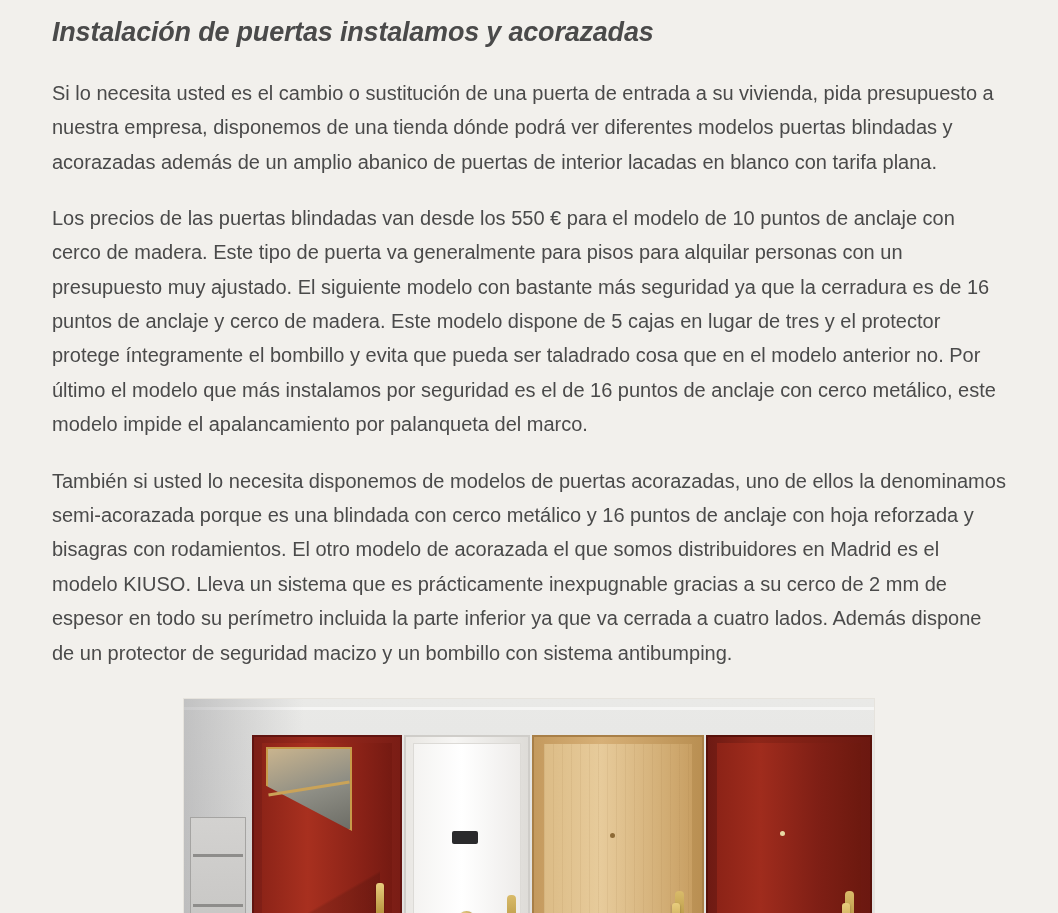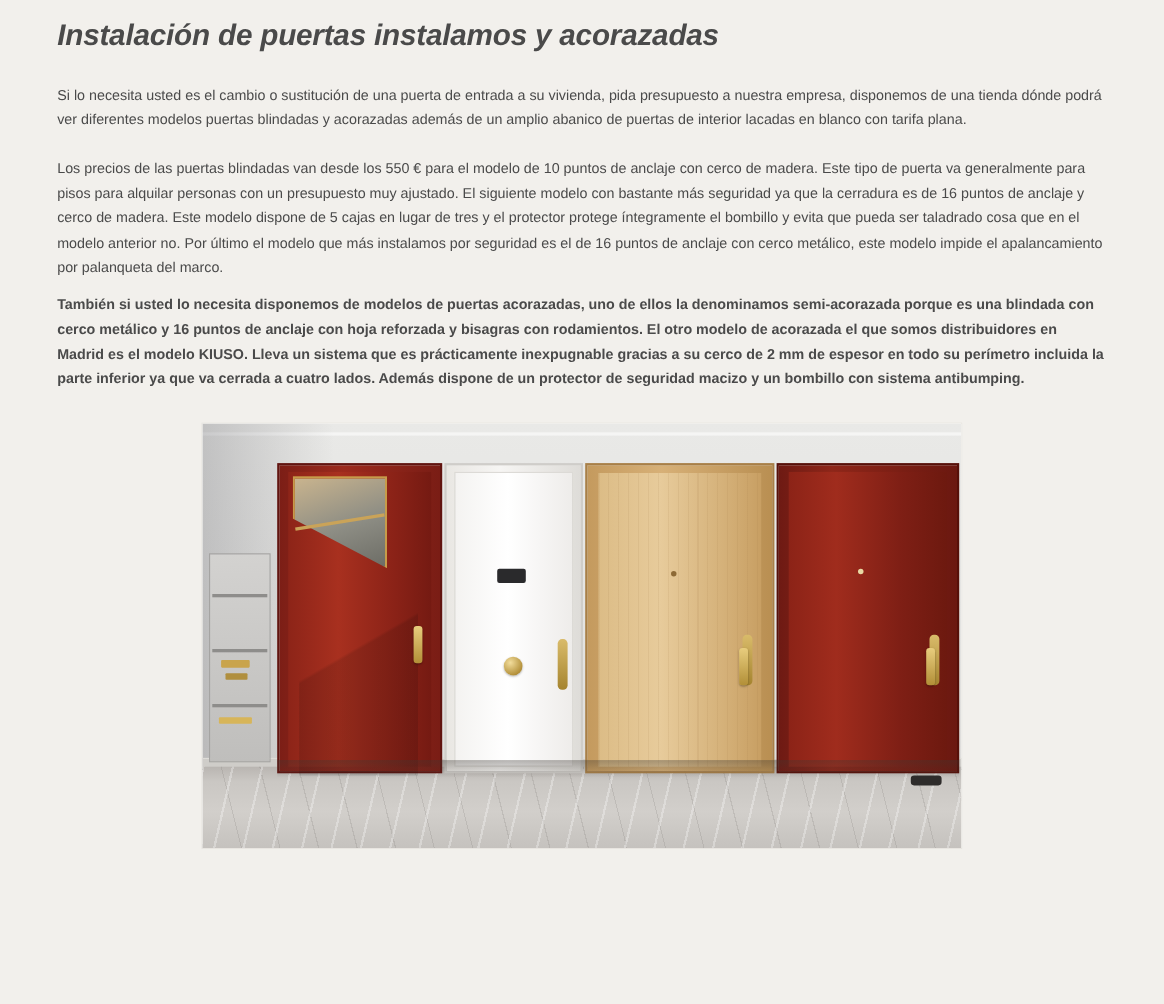--- a/index.html
+++ b/index.html
@@ -25,29 +25,29 @@
     font-size: 27px;
     font-style: italic;
     font-weight: bold;
     color: #4a4a4a;
     margin: 0;
     padding-top: 16px;
     letter-spacing: -0.2px;
     line-height: 1.25;
   }
   .body-text {
-    font-size: 13px;
+    font-size: 20px;
     line-height: 1.72;
     color: #4a4a4a;
     margin: 0;
     text-align: left;
   }
   .para-1 { margin-top: 26px; }
   .para-2 { margin-top: 22px; }
-  .para-3 { margin-top: 12px; font-weight: bold; }
+  .para-3 { margin-top: 22px; }
 
   .figure {
     margin: 0;
     padding-top: 28px;
     display: flex;
     justify-content: center;
   }
   .photo-frame {
     width: 692px;
     height: 388px;

